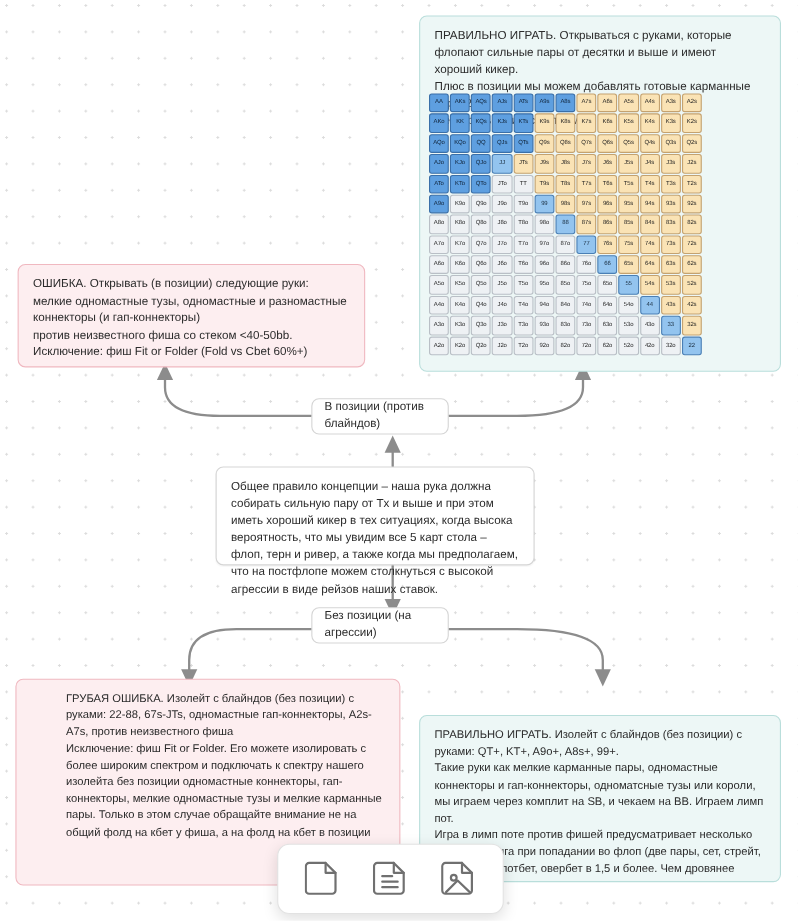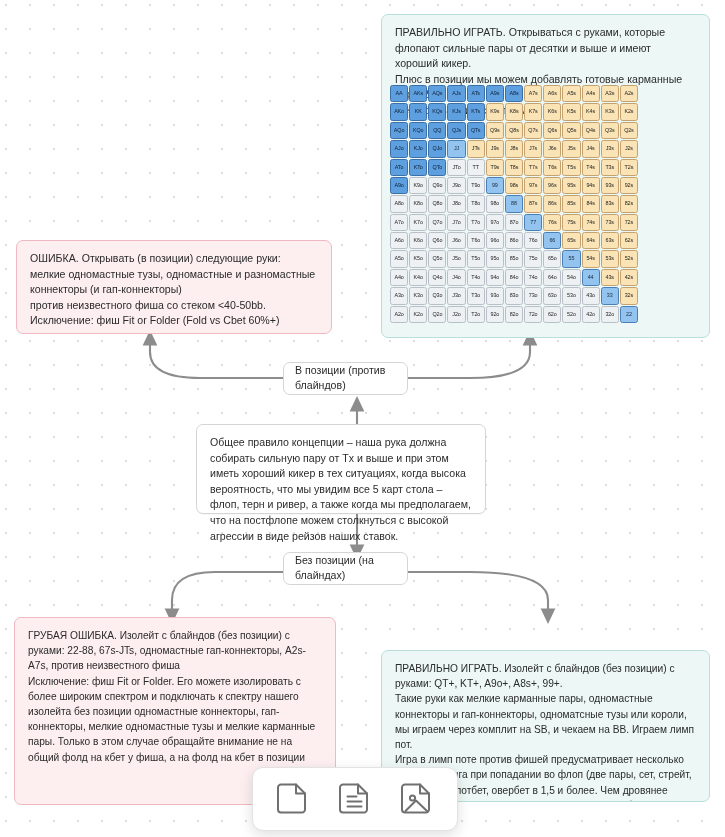--- a/index.html
+++ b/index.html
@@ -327,24 +327,24 @@
 
   <div class="pill" style="left:283px; top:362px; width:125px; height:33px;">
     <span>В позиции (против блайндов)</span>
   </div>
 
   <div class="node card-plain" style="left:196px; top:424px; width:290px; height:90px;">
     <div class="card-body">Общее правило концепции – наша рука должна собирать сильную пару от Tx и выше и при этом иметь хороший кикер в тех ситуациях, когда высока вероятность, что мы увидим все 5 карт стола – флоп, терн и ривер, а также когда мы предполагаем, что на постфлопе можем столкнуться с высокой агрессии в виде рейзов наших ставок.</div>
   </div>
 
   <div class="pill" style="left:283px; top:552px; width:125px; height:33px;">
-    <span>Без позиции (на блайндах)</span>
-  </div>
-
-  <div class="node card-error" style="left:14px; top:617px; width:322px; height:188px;">
+    <span>Без позиции (на агрессии)</span>
+  </div>
+
+  <div class="node card-error" style="left:14px; top:617px; width:350px; height:188px;padding-left:32px;">
     <div class="card-body small">ГРУБАЯ ОШИБКА. Изолейт с блайндов (без позиции) с руками: 22-88, 67s-JTs, одномастные гап-коннекторы, A2s-A7s, против неизвестного фиша
 Исключение: фиш Fit or Folder. Его можете изолировать с более широким спектром и подключать к спектру нашего изолейта без позиции одномастные коннекторы, гап-коннекторы, мелкие одномастные тузы и мелкие карманные пары. Только в этом случае обращайте внимание не на общий фолд на кбет у фиша, а на фолд на кбет в позиции</div>
   </div>
 
   <div class="node card-ok" style="left:381px; top:650px; width:329px; height:152px; overflow:hidden;">
     <div class="card-body small">ПРАВИЛЬНО ИГРАТЬ. Изолейт с блайндов (без позиции) с руками: QT+, KT+, A9o+, A8s+, 99+.
 Такие руки как мелкие карманные пары, одномастные коннекторы и гап-коннекторы, одноматсные тузы или короли, мы играем через комплит на SB, и чекаем на BB. Играем лимп пот.
 Игра в лимп поте против фишей предусматривает несколько видов сайзинга при попадании во флоп (две пары, сет, стрейт, флаш) – это потбет, овербет в 1,5 и более. Чем дровянее доска, тем больше вы должны ставить, чем телефонистнее и неадекватнее играет ваш оппонент, тем больше вы должны ставить. Если вы ставите на ... жно ставить и 2/3 от лимп пота или даже 1/2 пота.</div>
   </div>
 

